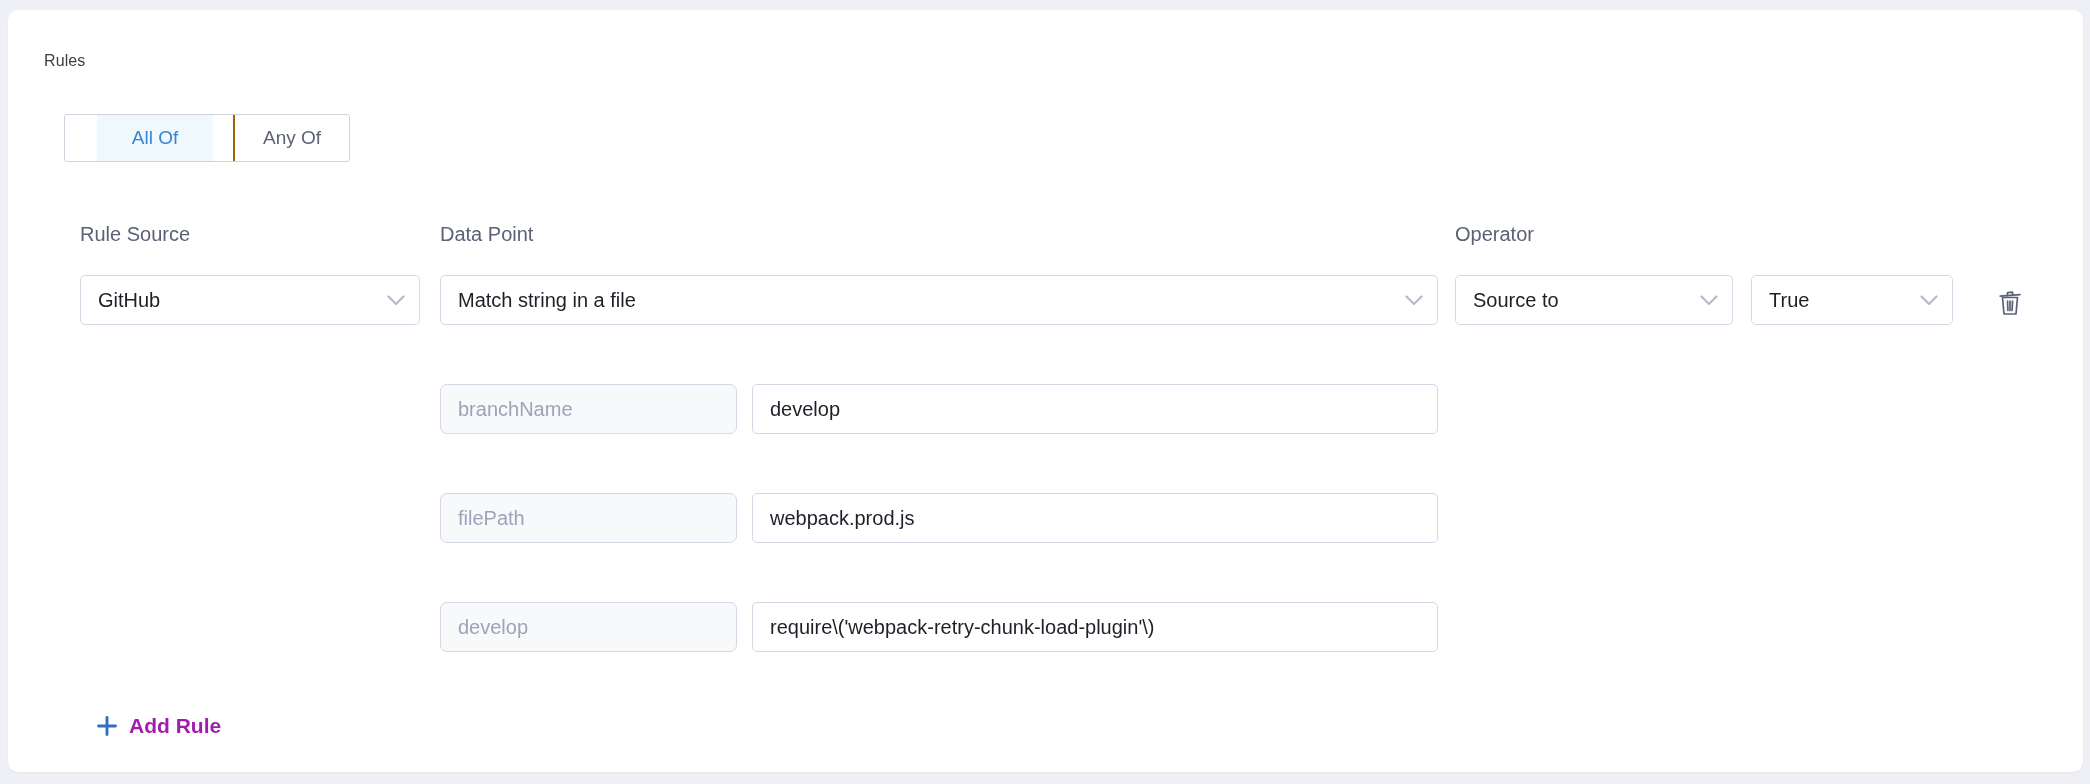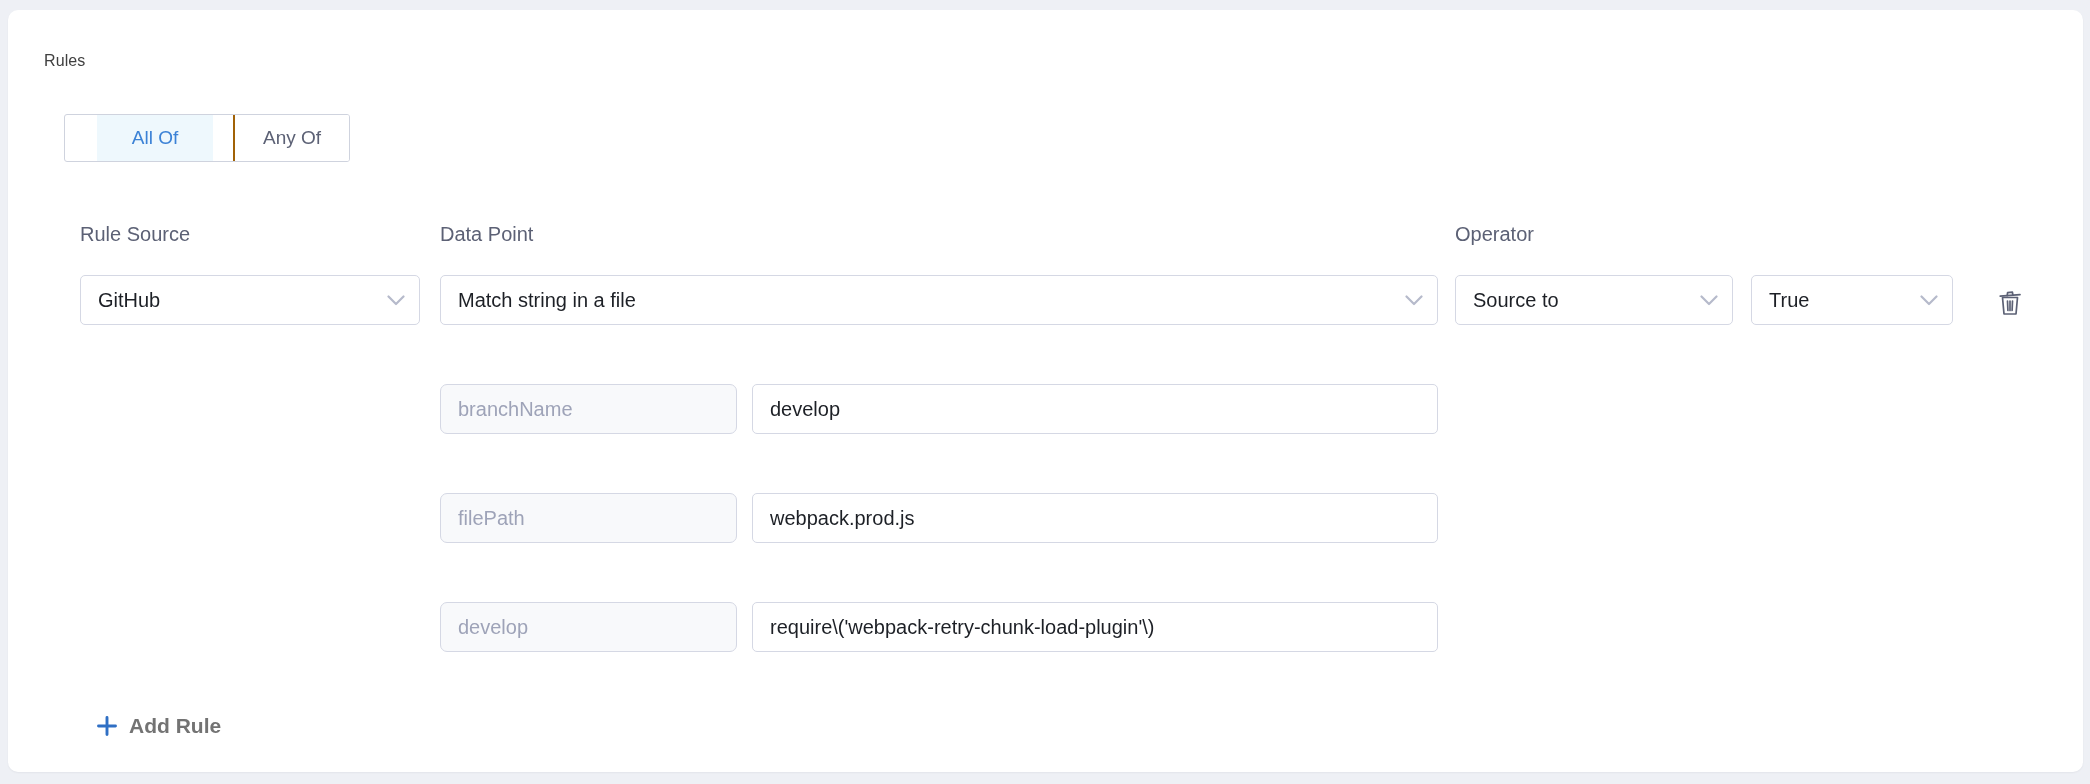--- a/index.html
+++ b/index.html
@@ -117,21 +117,21 @@
     display: flex; align-items: center;
     padding-left: 17px;
     font-size: 20px; color: #1d2026;
     white-space: nowrap; overflow: hidden;
   }
 
   
   .add-rule {
     position: absolute; left: 88px; top: 704px;
     display: flex; align-items: center; gap: 11px;
-    color: #737373; font-size: 21px; font-weight: bold;
+    color: #a21caf; font-size: 21px; font-weight: bold;
     cursor: pointer; background: none; border: none; padding: 0;
     font-family: "Liberation Sans", sans-serif;
     white-space: nowrap;
   }
   .plus-icon { display: flex; align-items: center; }
 </style>
 </head>
 <body>
 
 <div class="page">

